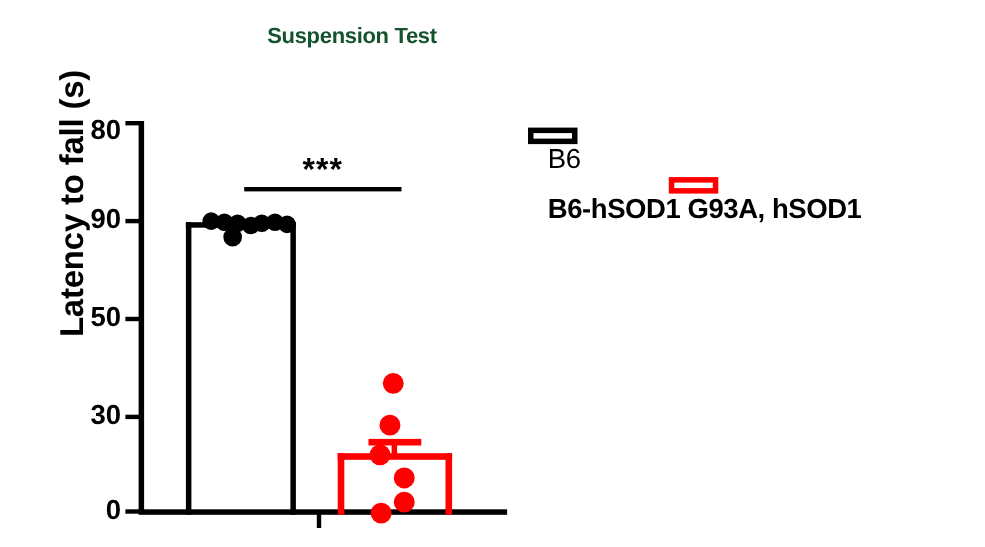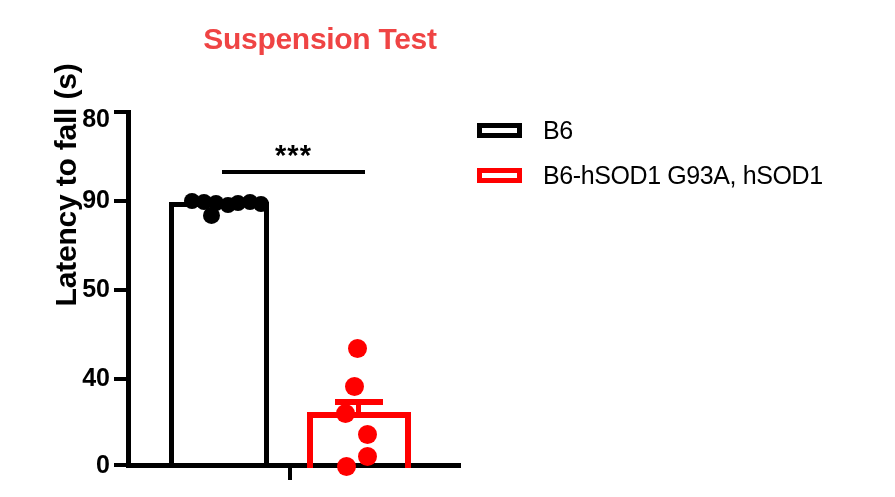--- a/index.html
+++ b/index.html
@@ -19,23 +19,23 @@
     left: 0; top: 0;
     width: 895px;
     height: 497px;
   }
   .chart-title {
     position: absolute;
     left: 0;
     top: 22px;
     width: 640px;
     text-align: center;
-    font-size: 30px;
-    font-weight: bold;
-    color: #ef4444;
+    font-size: 20px;
+    font-weight: bold;
+    color: #14532d;
     letter-spacing: -0.3px;
   }
   .ylabel {
     position: absolute;
     left: -124px;
     top: 168px;
     width: 380px;
     text-align: center;
     font-size: 30px;
     font-weight: bold;
@@ -130,20 +130,21 @@
     font-weight: bold;
     color: #000;
     letter-spacing: 1px;
     line-height: 1;
   }
   
   .legend-row {
     position: absolute;
     display: flex;
     align-items: center;
+    flex-direction: column;
   }
   .legend-swatch {
     box-sizing: border-box;
     width: 45px;
     height: 15px;
   }
   .legend-swatch.black { border: 5px solid #000; }
   .legend-swatch.red { border: 5px solid #ff0000; }
   .legend-label {
     margin-left: 21px;
@@ -169,21 +170,21 @@
   <div class="ytick" style="top:110px"></div>
   <div class="yticklabel" style="left:44px; top:106px; width:66px;text-align:right;">80</div>
 
   <div class="ytick" style="top:199px"></div>
   <div class="yticklabel" style="left:44px; top:187px; width:66px;">90</div>
 
   <div class="ytick" style="top:288px"></div>
   <div class="yticklabel" style="left:44px; top:276px; width:66px;">50</div>
 
   <div class="ytick" style="top:377px"></div>
-  <div class="yticklabel" style="left:44px; top:365px; width:66px;">40</div>
+  <div class="yticklabel" style="left:44px; top:365px; width:66px;">30</div>
 
   <div class="ytick" style="top:463px"></div>
   <div class="yticklabel" style="left:44px; top:452px; width:66px;">0</div>
 
   <div class="xtick" style="left:288px"></div>
 
   <div class="bar bar-b6" style="left:169px; top:202px; width:100px; height:266px;"></div>
 
   <div class="pt pt-black" style="left:184px; top:193px; width:16px; height:16px;"></div>
   <div class="pt pt-black" style="left:196px; top:194px; width:16px; height:16px;"></div>
@@ -207,18 +208,18 @@
   <div class="pt pt-red" style="left:337px; top:457px; width:19px; height:19px;"></div>
 
   <div class="sig-line" style="left:222px; top:170px; width:143px;"></div>
   <div class="sig-stars" style="left:222px; top:141px; width:143px; text-align:center;">***</div>
 
   <div class="legend-row" style="left:477px; top:116px;">
     <div class="legend-swatch black"></div>
     <div class="legend-label">B6</div>
   </div>
 
-  <div class="legend-row" style="left:477px; top:161px;">
+  <div class="legend-row" style="left:477px; top:161px;font-weight:bold;">
     <div class="legend-swatch red"></div>
     <div class="legend-label">B6-hSOD1 G93A, hSOD1</div>
   </div>
 
 </div>
 
 </body></html>

